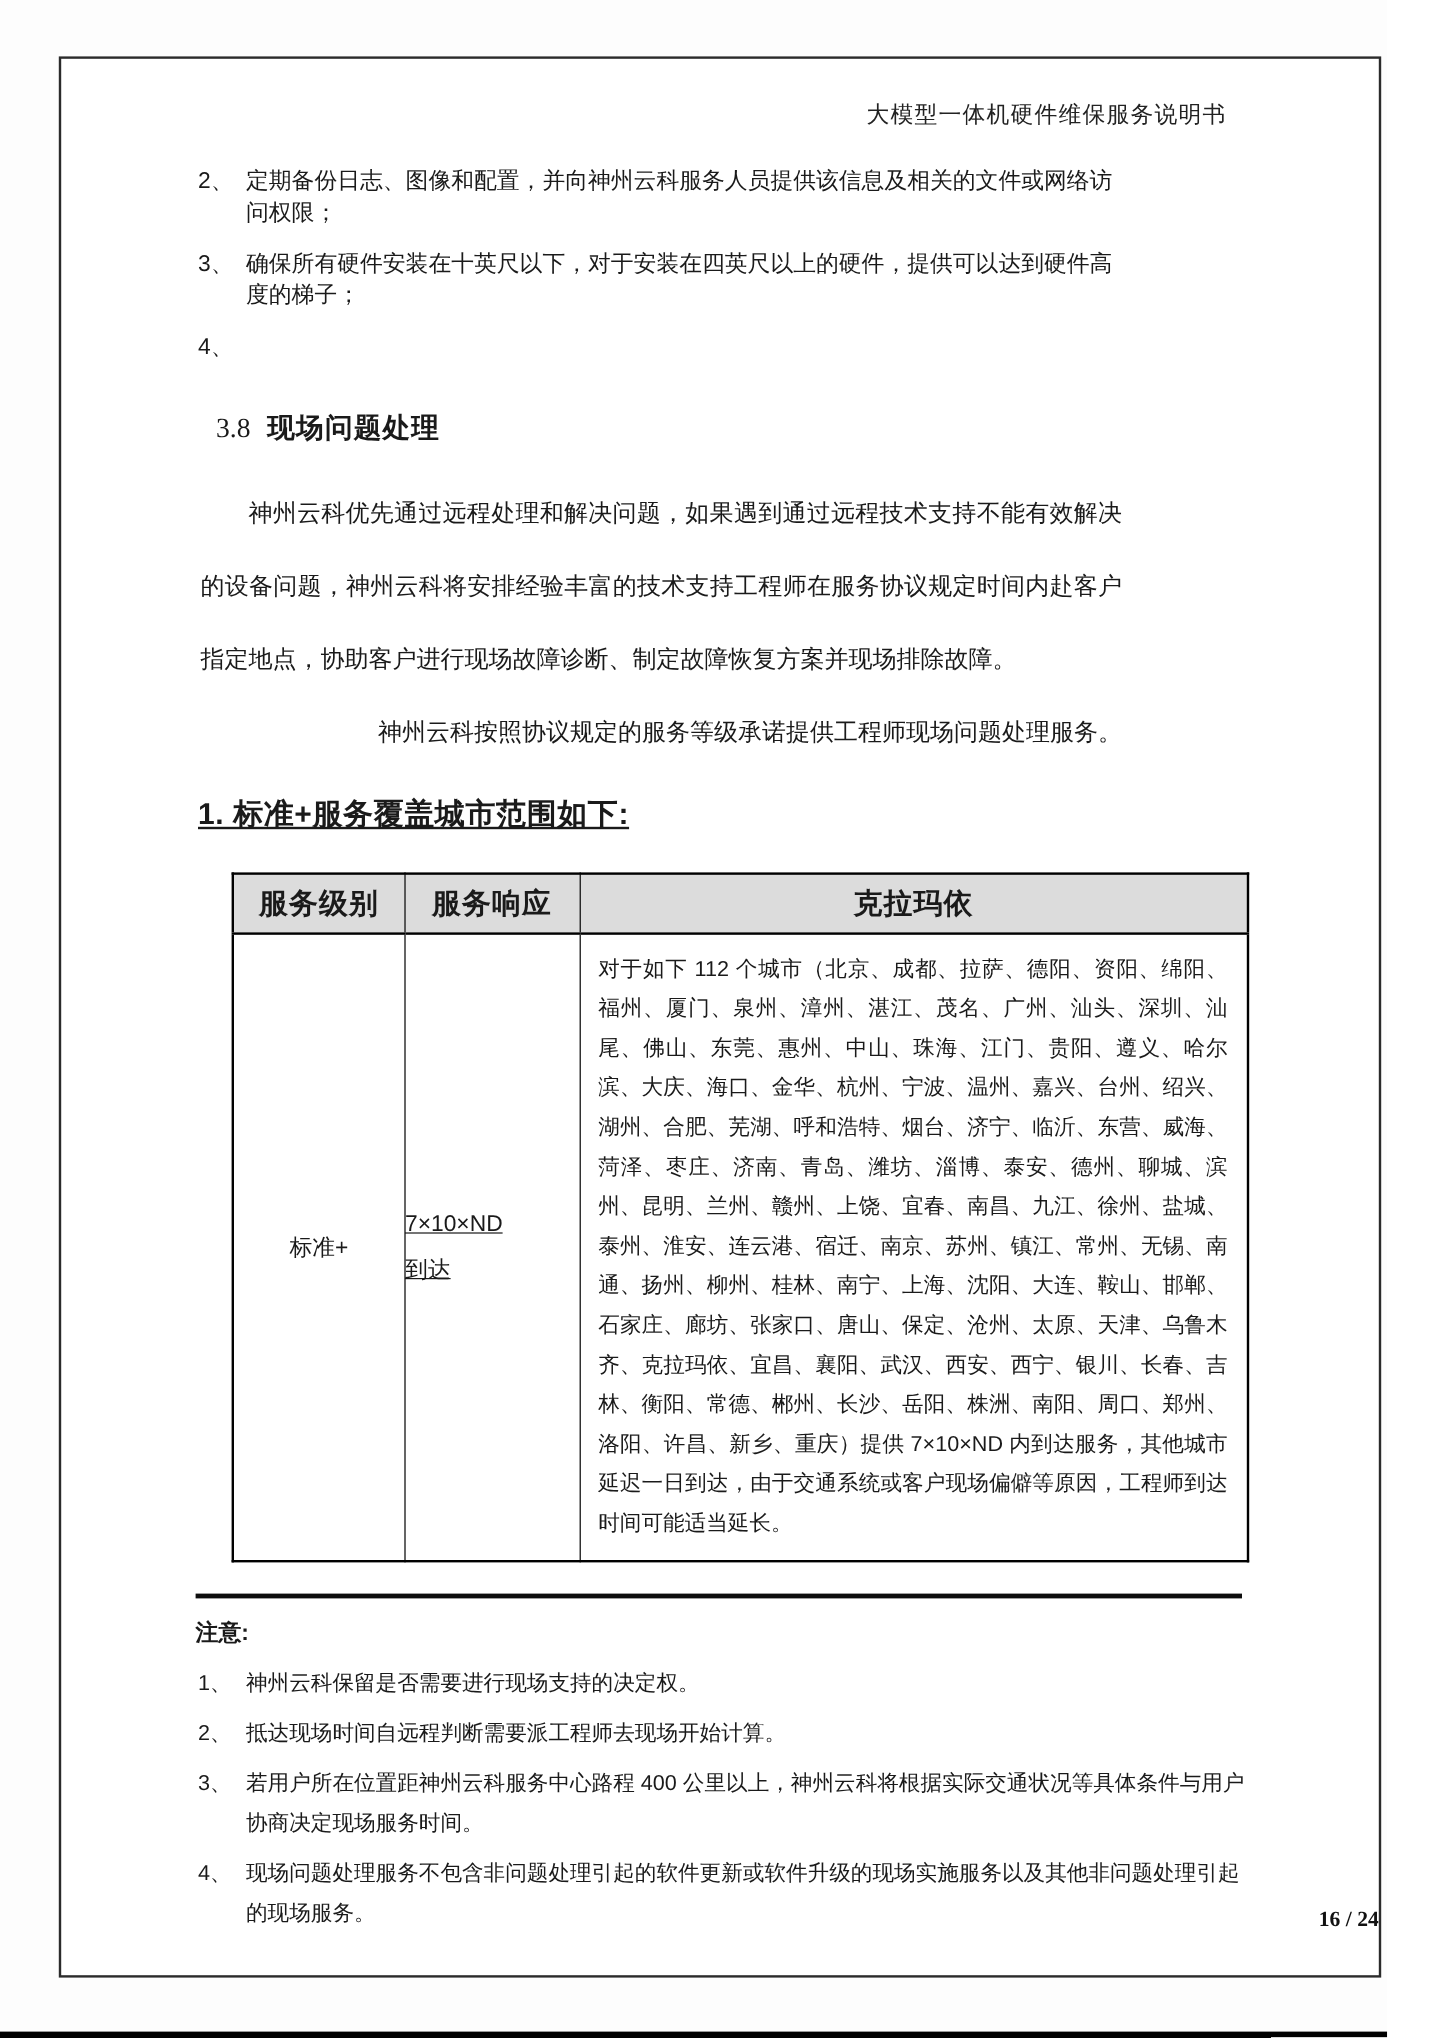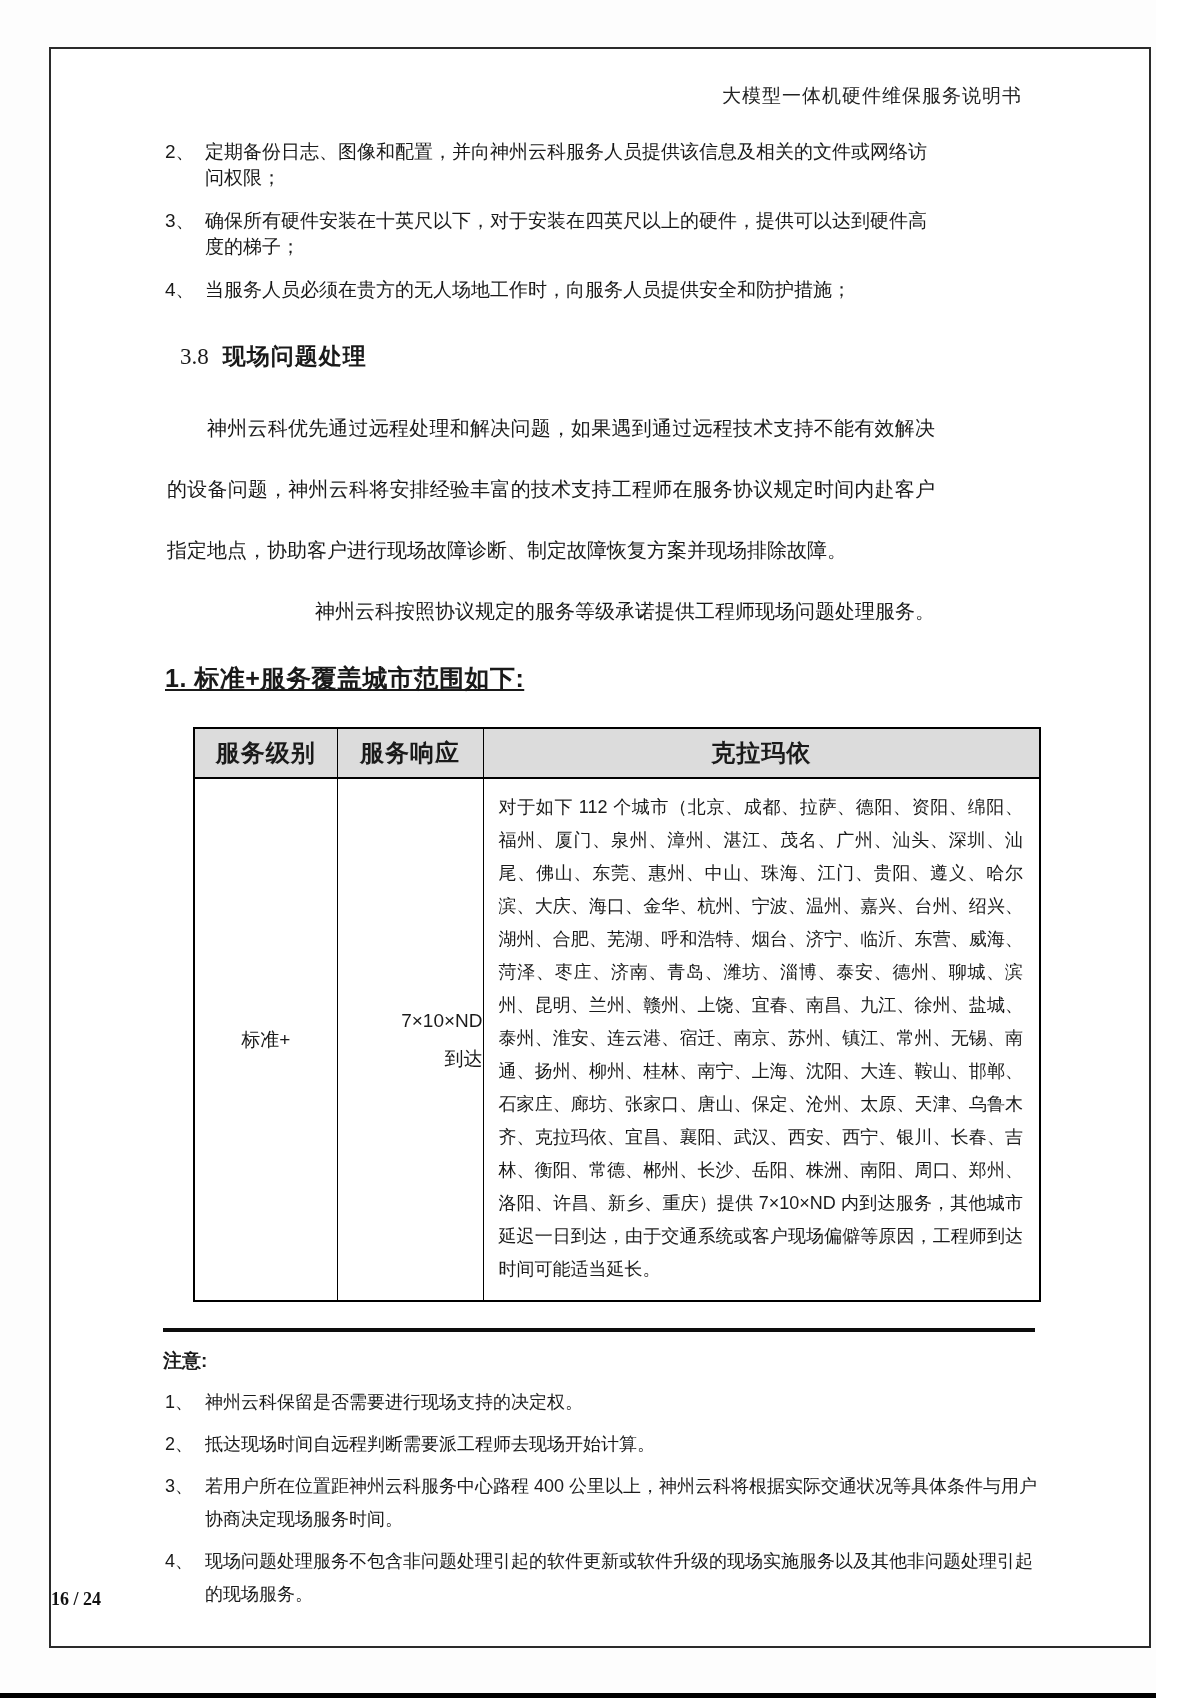--- a/index.html
+++ b/index.html
@@ -59,21 +59,21 @@
     font-weight: bold;
     height: 50px;
     text-align: center;
     border-bottom: 2px solid #000;
     letter-spacing: 1px;
   }
   .col-level { width: 143px; }
   .col-resp  { width: 146px; }
   .col-cities{ width: 557px; }
   .cell-level { text-align: center; vertical-align: middle; font-size: 19px; }
-  .cell-resp  { text-align: right; vertical-align: middle; font-size: 19px; }
+  .cell-resp  { text-align: left; vertical-align: middle; font-size: 19px; text-decoration: underline; }
   .resp-line { line-height: 38px; }
   .cell-cities {
     padding: 12px 16px 14px 15px;
     font-size: 18px;
     line-height: 33px;
     text-align: justify;
     vertical-align: top;
   }
   .thick-rule {
     margin: 26px 0 0 112px;
@@ -83,21 +83,21 @@
   }
   .notes-label { margin: 16px 0 0 112px; font-size: 19px; font-weight: bold; }
   .notes-list { margin: 12px 0 0 114px; }
   .note-item { display: flex; margin-bottom: 9px; font-size: 18px; line-height: 33px; }
   .note-item .num { width: 40px; flex: 0 0 40px; }
   .note-item .txt { width: 845px; }
   .page-number {
     position: absolute;
     left: 0; bottom: 36px;
     width: 100%;
-    text-align: left;
+    text-align: right;
     font-family: "Liberation Serif", serif;
     font-weight: bold;
     font-size: 18px;
     color: #111;
   }
   .bottom-strip {
     position: absolute;
     left: 0; bottom: 0;
     width: 100%; height: 5px;
     background: #000;
@@ -115,21 +115,20 @@
       <div class="intro-item">
         <span class="num">2、</span>
         <span class="txt">定期备份日志、图像和配置，并向神州云科服务人员提供该信息及相关的文件或网络访问权限；</span>
       </div>
       <div class="intro-item">
         <span class="num">3、</span>
         <span class="txt">确保所有硬件安装在十英尺以下，对于安装在四英尺以上的硬件，提供可以达到硬件高度的梯子；</span>
       </div>
       <div class="intro-item">
         <span class="num">4、</span>
-        <span class="txt">当服务人员必须在贵方的无人场地工作时，向服务人员提供安全和防护措施；</span>
       </div>
     </div>
 
     <div class="section-heading">
       <span class="sec-num">3.8</span>
       <span class="sec-title">现场问题处理</span>
     </div>
 
     <p class="body-para">神州云科优先通过远程处理和解决问题，如果遇到通过远程技术支持不能有效解决的设备问题，神州云科将安排经验丰富的技术支持工程师在服务协议规定时间内赴客户指定地点，协助客户进行现场故障诊断、制定故障恢复方案并现场排除故障。</p>
     <p class="body-para second">神州云科按照协议规定的服务等级承诺提供工程师现场问题处理服务。</p>

